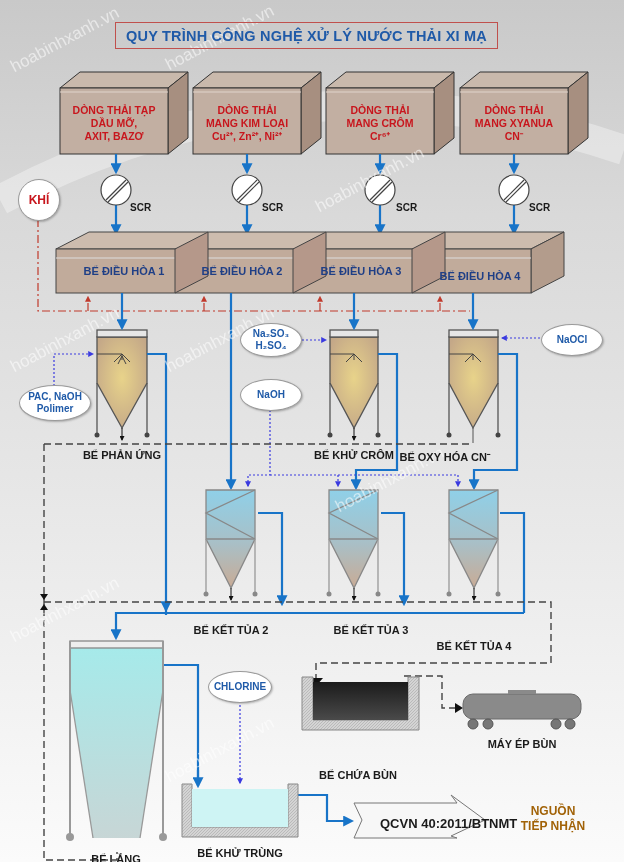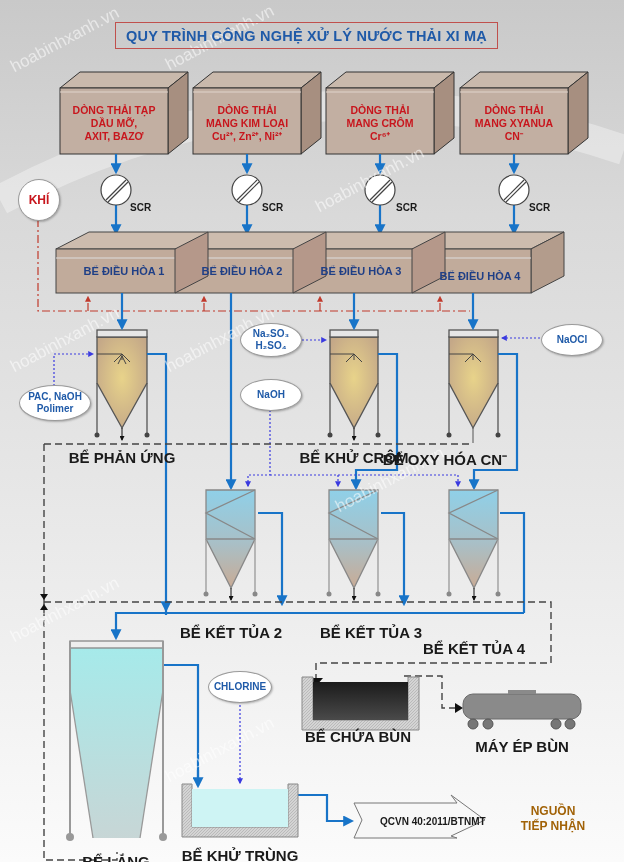--- a/index.html
+++ b/index.html
@@ -8,36 +8,36 @@
     font-family: "Liberation Sans", sans-serif;
     background: linear-gradient(180deg, #c9c9c9 0%, #d9d9d9 25%, #e6e6e6 55%, #f4f4f4 85%, #fbfbfb 100%);
   }
   #diagram { position: absolute; left: 0; top: 0; width: 624px; height: 862px; }
   .title-box {
     position: absolute; left: 115px; top: 22px; width: 383px; height: 27px;
     border: 1.5px solid #c0504d; box-sizing: border-box;
     display: flex; align-items: center; justify-content: center;
     color: #1f5aa8; font-weight: bold; font-size: 14.5px; letter-spacing: 0.2px;
   }
-  .lbl { position: absolute; font-weight: bold; font-size: 15px; color: #1a1a1a; white-space: nowrap; transform: translateX(-50%); }
+  .lbl { position: absolute; font-weight: bold; font-size: 11px; color: #1a1a1a; white-space: nowrap; transform: translateX(-50%); }
   .src-text { position: absolute; font-weight: bold; font-size: 10.5px; color: #c8161d; text-align: center; line-height: 13px; transform: translateX(-50%); width: 120px; }
   .tank-text { position: absolute; font-weight: bold; font-size: 11px; color: #1f3f86; transform: translateX(-50%); white-space: nowrap; padding-left: 16px; }
   .bubble {
     position: absolute; background: #ffffff; border: 1px solid #9a9a9a; border-radius: 50%;
     display: flex; align-items: center; justify-content: center; text-align: center;
     color: #1f5aa8; font-weight: bold; font-size: 10px; line-height: 12px;
     box-shadow: 1px 1px 2px rgba(0,0,0,0.25);
   }
   .khi {
     position: absolute; left: 18px; top: 179px; width: 40px; height: 40px; border-radius: 50%;
     background: #fff; border: 1px solid #999; color: #c8161d; font-weight: bold; font-size: 12px;
     display: flex; align-items: center; justify-content: center; box-shadow: 1px 1px 2px rgba(0,0,0,0.25);
   }
   .scr { position: absolute; font-weight: bold; font-size: 10px; color: #1a1a1a; }
-  .outlet-text { position: absolute; left: 380px; top: 816px; font-weight: bold; font-size: 10px; color: #1a1a1a; }
+  .outlet-text { position: absolute; left: 380px; top: 816px; font-weight: bold; font-size: 13px; color: #1a1a1a; }
   .receiver { position: absolute; left: 513px; top: 804px; color: #a16207; font-weight: bold; font-size: 12px; text-align: center; line-height: 15px; width: 80px; }
   .wm { position: absolute; color: rgba(255,255,255,0.55); font-size: 17px; transform: rotate(-28deg); white-space: nowrap; pointer-events: none; }
 </style>
 </head>
 <body>
 
 <svg id="diagram" viewBox="0 0 624 862" xmlns="http://www.w3.org/2000/svg">
   <defs>
     <marker id="ab" viewBox="0 0 10 10" refX="8" refY="5" markerWidth="5" markerHeight="5" orient="auto">
         <path d="M0,0 L10,5 L0,10 z" fill="#1874c8"></path>
@@ -353,21 +353,21 @@
 <div class="bubble" style="left:208px;top:671px;width:62px;height:30px;">CHLORINE</div>
 
 <div class="lbl" style="left:122px;top:449px;">BỂ PHẢN ỨNG</div>
 <div class="lbl" style="left:354px;top:449px;">BỂ KHỬ CRÔM</div>
 <div class="lbl" style="left:445px;top:449px;">BỂ OXY HÓA CN⁻</div>
 
 <div class="lbl" style="left:231px;top:624px;">BỂ KẾT TỦA 2</div>
 <div class="lbl" style="left:354px;top:624px;padding-left:34px;">BỂ KẾT TỦA 3</div>
 <div class="lbl" style="left:474px;top:600px;margin-top:40px;">BỂ KẾT TỦA 4</div>
 
-<div class="lbl" style="left:358px;top:728px;">BỂ CHỨA BÙN</div>
+<div class="lbl" style="left:358px;top:769px;">BỂ CHỨA BÙN</div>
 <div class="lbl" style="left:522px;top:738px;">MÁY ÉP BÙN</div>
 <div class="lbl" style="left:240px;top:847px;">BỂ KHỬ TRÙNG</div>
 <div class="lbl" style="left:116px;top:853px;">BỂ LẮNG</div>
 
 <div class="outlet-text">QCVN 40:2011/BTNMT</div>
 <div class="receiver">
   <div>NGUỒN</div>
   <div>TIẾP NHẬN</div>
 </div>
 

